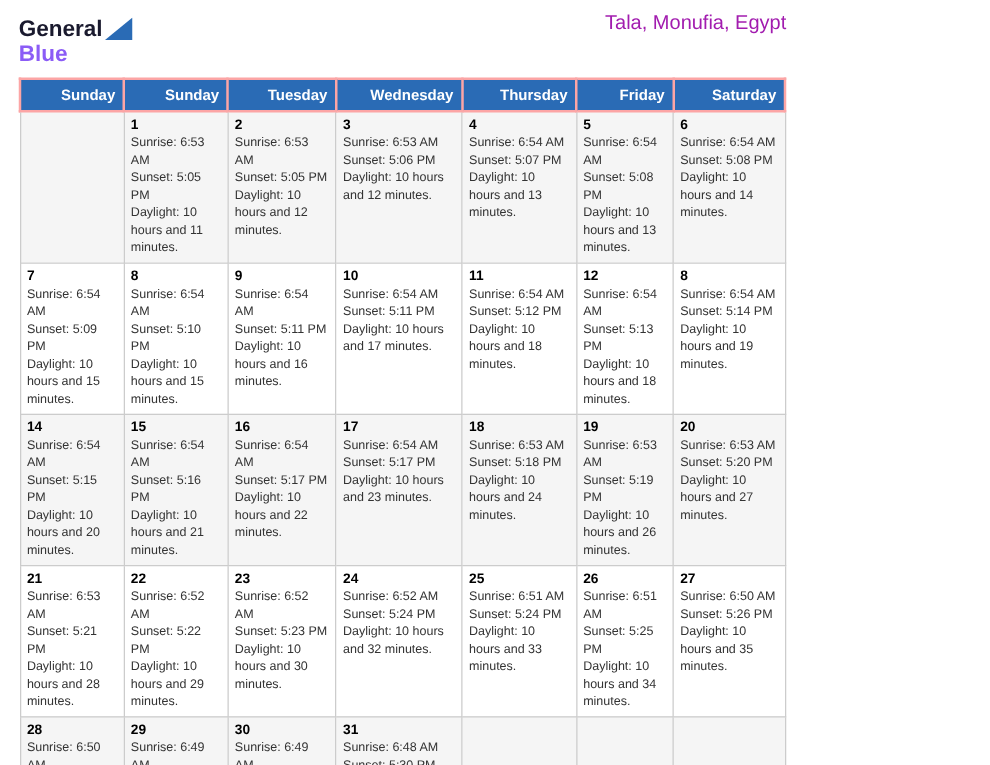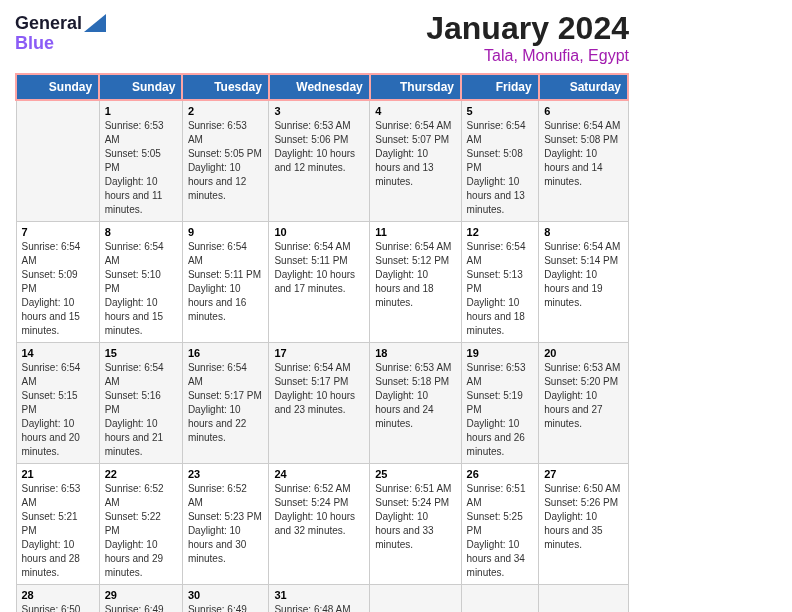--- a/index.html
+++ b/index.html
@@ -93,21 +93,20 @@
         <div style="display:flex; align-items:center;">
           <span class="logo-text">General</span>
           <svg width="22" height="18" viewBox="0 0 22 18" style="margin-left:2px; margin-top:-2px;">
             <polygon points="0,18 22,0 22,18" fill="#2a6bb5"></polygon>
           </svg>
         </div>
         <span class="logo-text" style="color:#8b5cf6; font-size:18px; font-weight:bold;">Blue</span>
       </div>
     </div>
     <div class="title-block">
-      <h1>January 2024</h1>
       <h2>Tala, Monufia, Egypt</h2>
     </div>
   </div>
 
   <table>
     <thead>
       <tr>
         <th>Sunday</th>
         <th>Sunday</th>
         <th>Tuesday</th>

